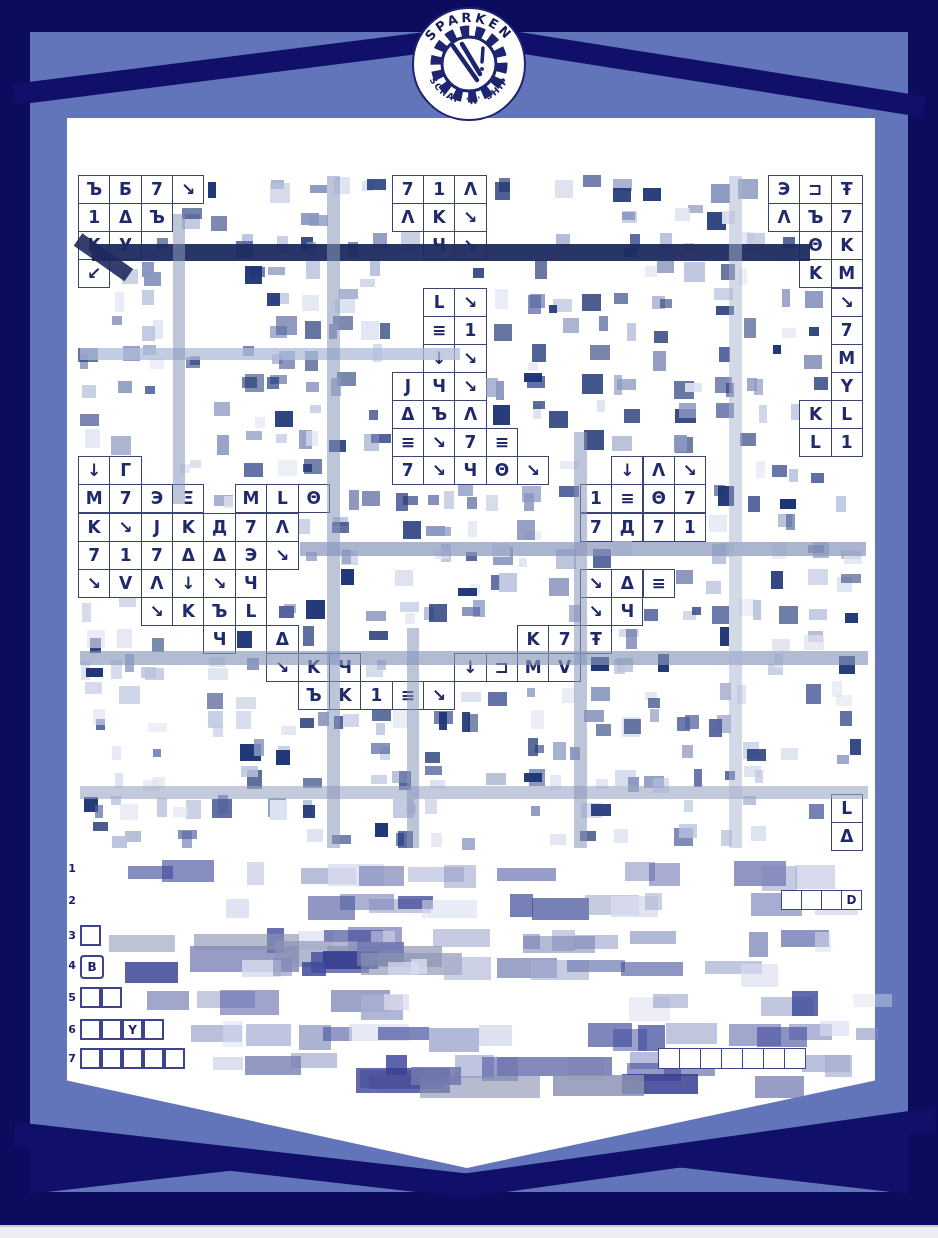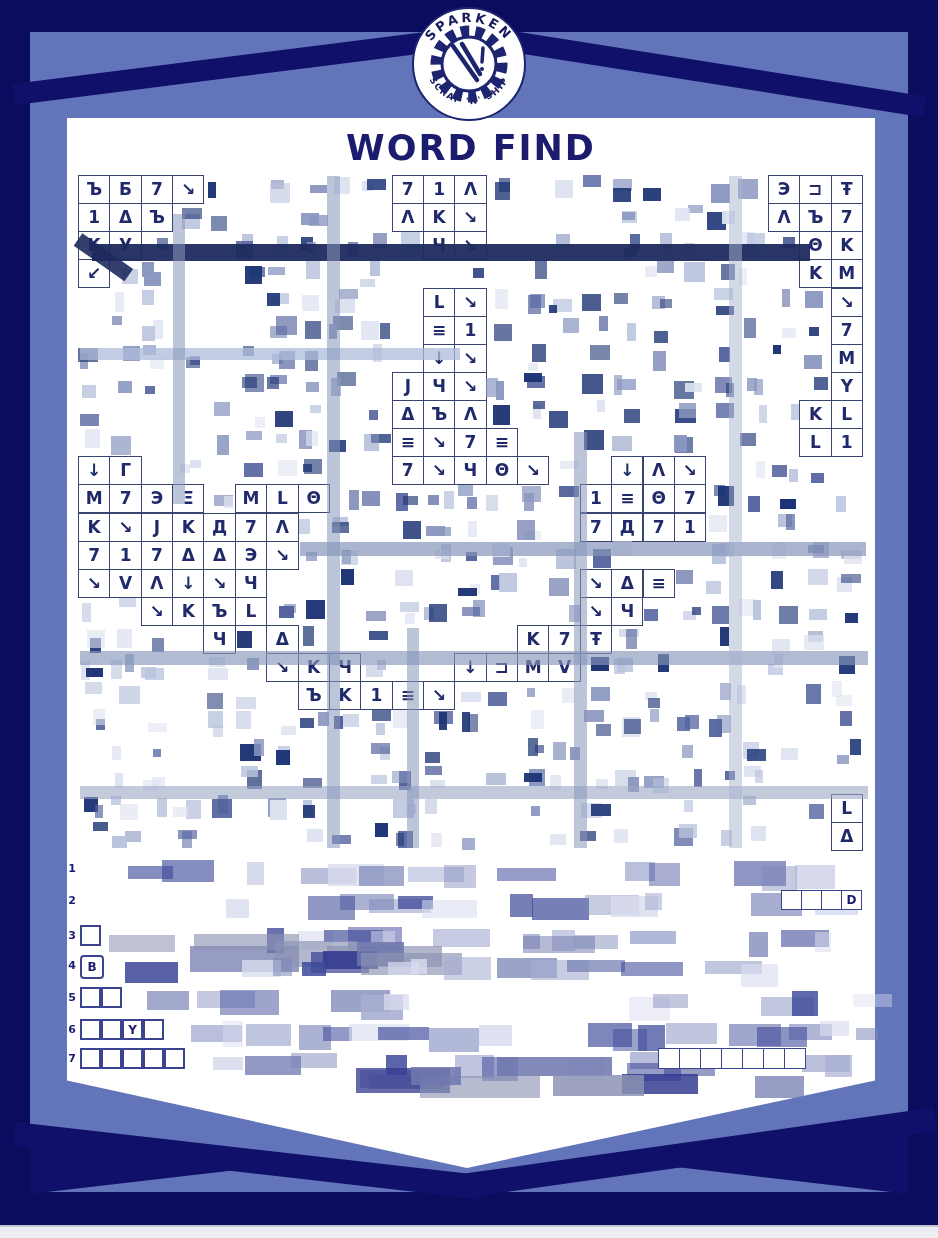--- a/index.html
+++ b/index.html
@@ -60,21 +60,20 @@
       <circle cx="62" cy="62" r="27" fill="#ffffff" stroke="#1d2470" stroke-width="3"></circle>
     </g>
     <g stroke="#1d2470" stroke-width="4.5" stroke-linecap="round">
       <line x1="46" y1="44" x2="70" y2="78"></line>
       <line x1="55" y1="42" x2="73" y2="72"></line>
       <line x1="76" y1="46" x2="75" y2="60" stroke-width="3.5"></line>
       <circle cx="75" cy="67" r="2" fill="#1d2470" stroke="none"></circle>
     </g>
   </svg>
 
-  <div class="title">WORD FIND</div>
 
   <div class="grid" id="grid">
       <div class="cell" style="left: 0px; top: 0px; width: 32.4px; height: 29.1px;">Ъ</div>
       <div class="cell" style="left: 31.4px; top: 0px; width: 32.4px; height: 29.1px;">Б</div>
       <div class="cell" style="left: 62.7px; top: 0px; width: 32.4px; height: 29.1px;">7</div>
       <div class="cell" style="left: 94.1px; top: 0px; width: 32.4px; height: 29.1px;">↘</div>
       <div class="mcell" style="left: 125.4px; top: 0px; width: 31.36px; height: 28.125px;">
         <div class="msq" style="left: 4.6px; top: 6.6px; width: 8.3px; height: 16.9px; background: rgb(30, 53, 117); opacity: 0.98;"></div>
       </div>
       <div class="mcell" style="left: 156.8px; top: 0px; width: 31.36px; height: 28.125px;"></div>

